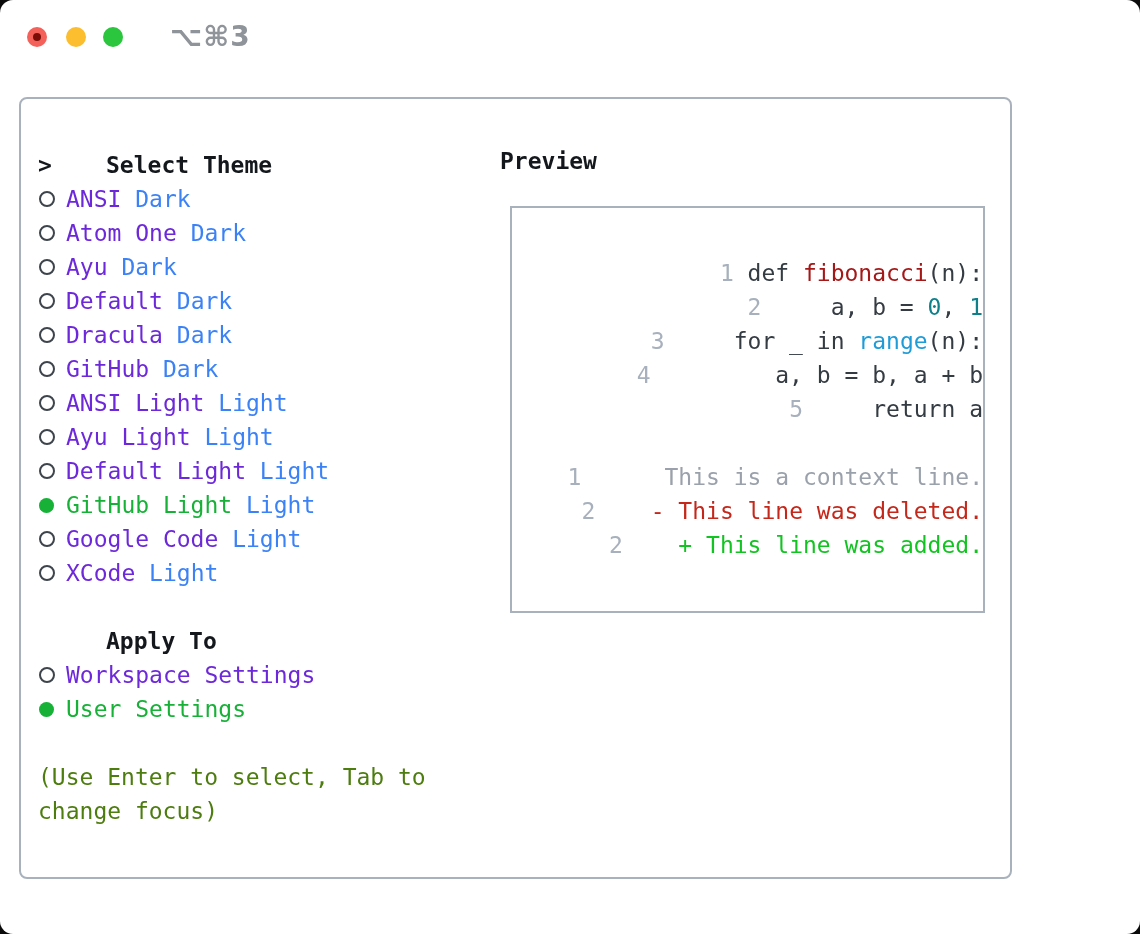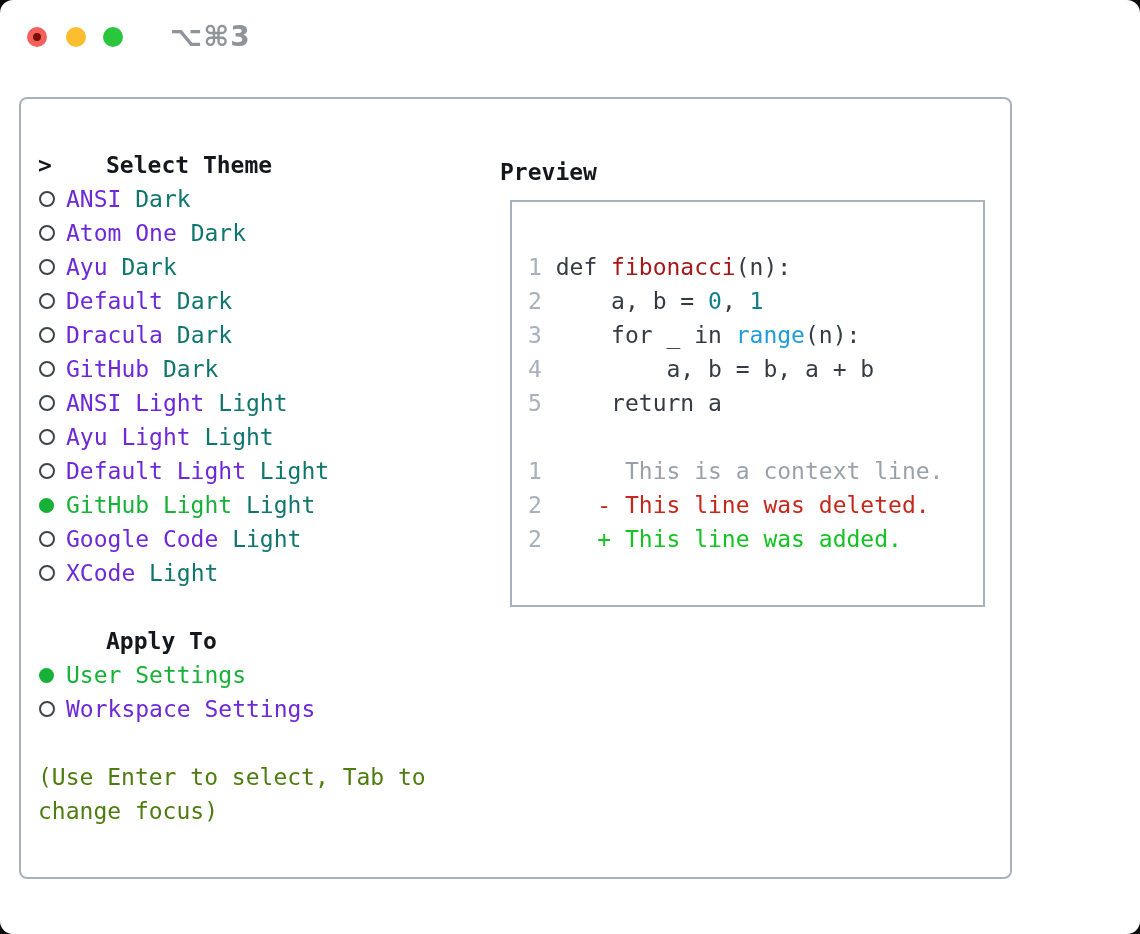--- a/index.html
+++ b/index.html
@@ -27,27 +27,27 @@
   
   .rows{position:absolute;left:38px;font-size:23px;}
   .row{display:flex;align-items:center;height:34px;white-space:pre;}
   .slot{display:inline-flex;align-items:center;width:28px;flex:0 0 28px;}
   .prefix{font-weight:bold;color:#14181d;}
   .radio{width:12px;height:12px;border:2px solid #3d444c;border-radius:50%;margin-left:1px;box-sizing:content-box;}
   .radio-dot{width:15px;height:15px;border-radius:50%;background:#17b138;margin-left:1px;}
   .hdr{font-weight:bold;color:#14181d;margin-left:40px;}
   .name{color:#6d28d9;}
   .name.sel{color:#17b138;text-align:center;}
-  .tag{color:#0f766e;}
+  .tag{color:#3b82f6;}
   .hint{color:#4d7c0f;font-size:23px;line-height:34px;white-space:pre;}
   
-  .preview-hdr{position:absolute;left:500px;top:155px;height:34px;line-height:34px;font-size:23px;font-weight:bold;color:#14181d;}
+  .preview-hdr{position:absolute;left:500px;top:144px;height:34px;line-height:34px;font-size:23px;font-weight:bold;color:#14181d;}
   .preview-box{
-    position:absolute;left:510px;top:200px;width:475px;height:407px;
-    border:2px solid #a9b2bc;box-sizing:border-box;background:#ffffff;
+    position:absolute;left:510px;top:206px;width:475px;height:407px;
+    border:2px solid #a9b2bc;box-sizing:border-box;background:#ffffff;text-align:right;
   }
   .preview-box pre{
     margin:0;padding:48px 0 0 16px;font-family:inherit;
     font-size:23px;line-height:34px;white-space:pre;
   }
   .c-ln{color:#a7b0bc;}
   .c-fg{color:#343b43;}
   .c-fn{color:#a61717;}
   .c-num{color:#0f7f8a;}
   .c-call{color:#1f9cd8;}
@@ -82,22 +82,22 @@
       <div class="row"><span class="slot"><span class="radio"></span></span><span class="name">ANSI Light</span><span class="tag"> Light</span></div>
       <div class="row"><span class="slot"><span class="radio"></span></span><span class="name">Ayu Light</span><span class="tag"> Light</span></div>
       <div class="row"><span class="slot"><span class="radio"></span></span><span class="name">Default Light</span><span class="tag"> Light</span></div>
       <div class="row"><span class="slot"><span class="radio-dot"></span></span><span class="name sel">GitHub Light</span><span class="tag"> Light</span></div>
       <div class="row"><span class="slot"><span class="radio"></span></span><span class="name">Google Code</span><span class="tag"> Light</span></div>
       <div class="row"><span class="slot"><span class="radio"></span></span><span class="name">XCode</span><span class="tag"> Light</span></div>
     </div>
 
   <div class="rows" style="top:624px;" id="apply-to">
       <div class="row"><span class="slot"></span><span class="hdr">Apply To</span></div>
+      <div class="row"><span class="slot"><span class="radio"></span></span><span class="name">Workspace Settings</span></div>
       <div class="row"><span class="slot"><span class="radio-dot"></span></span><span class="name sel">User Settings</span></div>
-      <div class="row"><span class="slot"><span class="radio"></span></span><span class="name">Workspace Settings</span></div>
     </div>
 
   <div class="rows" style="top:760px;" id="hint">
     <div class="hint">(Use Enter to select, Tab to</div>
     <div class="hint">change focus)</div>
   </div>
 
   <div class="preview-hdr">Preview</div>
 
   <div class="preview-box">

